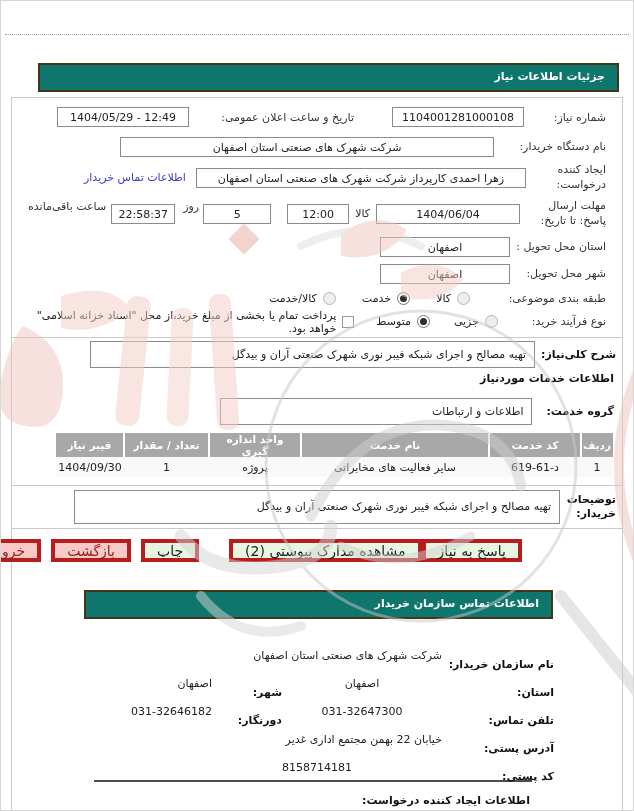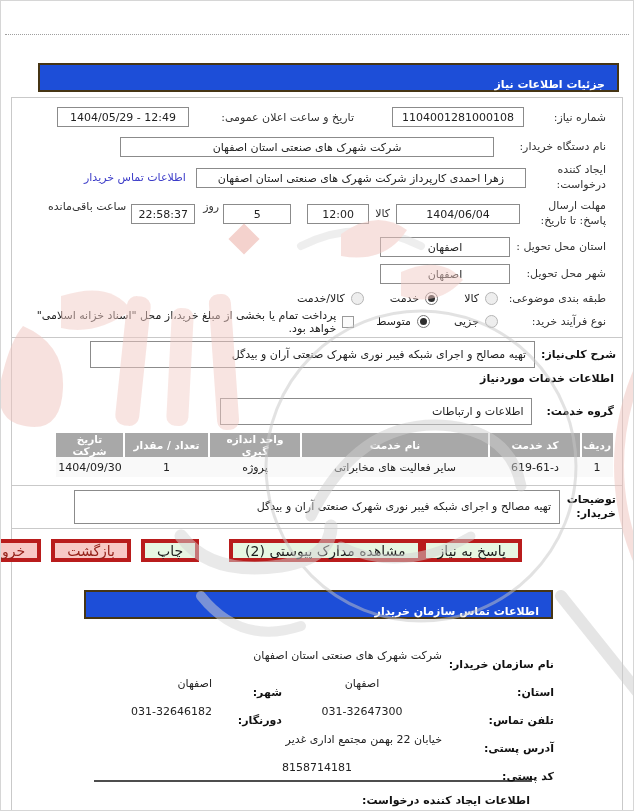--- a/index.html
+++ b/index.html
@@ -2,22 +2,22 @@
 <html lang="fa" dir="rtl"><head>
 <meta charset="utf-8">
 <style>
   html,body{margin:0;padding:0;}
   body{
     width:634px;height:811px;position:relative;overflow:hidden;background:#fff;
     font-family:"DejaVu Sans","Liberation Sans",sans-serif;font-size:11px;color:#222;
     direction:rtl;border:1px solid #d6d6d6;box-sizing:border-box;
   }
   .dotted{position:absolute;top:33px;left:4px;right:4px;border-top:1px dotted #9f9f9f;}
-  .bar{background:#1d4ed8;border:2px solid #463514;color:#fff;font-weight:bold;
-       font-size:11px;line-height:23px;padding:8px 12px;box-sizing:border-box;}
+  .bar{background:#0f766e;border:2px solid #463514;color:#fff;font-weight:bold;
+       font-size:11px;line-height:23px;padding:0 12px;box-sizing:border-box;}
   .bar1{position:absolute;top:62px;right:14px;left:37px;height:29px;}
   .wrapper{position:absolute;top:96px;bottom:-2px;left:10px;right:10px;
            border:1px solid #c9c9c9;background:#fff;box-sizing:border-box;}
   .sec{border-bottom:1px solid #c9c9c9;}
   
   .frow{display:flex;align-items:center;padding-right:16px;position:relative;}
   .flbl{color:#333;flex:none;}
   .box{border:1px solid #8b8b8b;background:#fff;height:20px;line-height:20px;
        text-align:center;box-sizing:border-box;flex:none;overflow:hidden;white-space:nowrap;}
   .ltr{direction:ltr;unicode-bidi:embed;}
@@ -98,38 +98,38 @@
       <span class="flbl" style="width:108px;">نام دستگاه خریدار:</span>
       <span class="box wide" style="width:374px;margin-right:4px;">شرکت شهرک های صنعتی استان اصفهان</span>
     </div>
     <div class="frow r3">
       <span class="flbl" style="width:72px;line-height:1.3;">ایجاد کننده درخواست:</span>
       <span class="box wide" style="width:330px;margin-right:8px;">زهرا احمدی کارپرداز شرکت شهرک های صنعتی استان اصفهان</span>
       <span class="link push" style="margin-left:72px;">اطلاعات تماس خریدار</span>
     </div>
     <div class="frow r4">
       <span class="flbl" style="width:82px;line-height:1.3;">مهلت ارسال پاسخ: تا تاریخ:</span>
-      <span class="box ltr" style="width:124px;margin-right:4px;">1404/06/04</span>
+      <span class="box ltr" style="width:144px;margin-right:4px;">1404/06/04</span>
       <span class="flbl" style="margin-right:6px;">کالا</span>
       <span class="box ltr" style="width:62px;margin-right:6px;">12:00</span>
       <span class="box" style="width:68px;margin-right:16px;">5</span>
       <span class="small-raise" style="margin-right:4px;">روز</span>
       <span class="box ltr" style="width:64px;margin-right:8px;">22:58:37</span>
       <span class="small-raise" style="margin-right:5px;">ساعت باقی‌مانده</span>
     </div>
     <div class="frow r5">
       <span class="flbl" style="width:96px;">استان محل تحویل :</span>
       <span class="box" style="width:130px;margin-right:0;">اصفهان</span>
     </div>
     <div class="frow r6">
       <span class="flbl" style="width:96px;">شهر محل تحویل:</span>
       <span class="box" style="width:130px;margin-right:0;">اصفهان</span>
     </div>
     <div class="frow r7">
-      <span class="flbl" style="width:108px;">طبقه بندی موضوعی:</span>
+      <span class="flbl" style="width:108px;padding-left:28px;">طبقه بندی موضوعی:</span>
       <span class="opt">
         <span class="radio"></span>
         <span>کالا</span>
       </span>
       <span class="opt" style="margin-right:26px;">
         <span class="radio sel"></span>
         <span>خدمت</span>
       </span>
       <span class="opt" style="margin-right:26px;">
         <span class="radio"></span>
@@ -172,21 +172,21 @@
           <col style="width:85px">
           <col>
         </colgroup>
       <thead>
         <tr>
           <th>ردیف</th>
           <th>کد خدمت</th>
           <th>نام خدمت</th>
           <th>واحد اندازه گیری</th>
           <th>تعداد / مقدار</th>
-          <th>تاریخ شرکت</th>
+          <th>فیبر نیاز</th>
         </tr>
       </thead>
       <tbody>
         <tr>
           <td>1</td>
           <td>د-61-619</td>
           <td>سایر فعالیت های مخابراتی</td>
           <td>پروژه</td>
           <td>1</td>
           <td class="ltr">1404/09/30</td>

